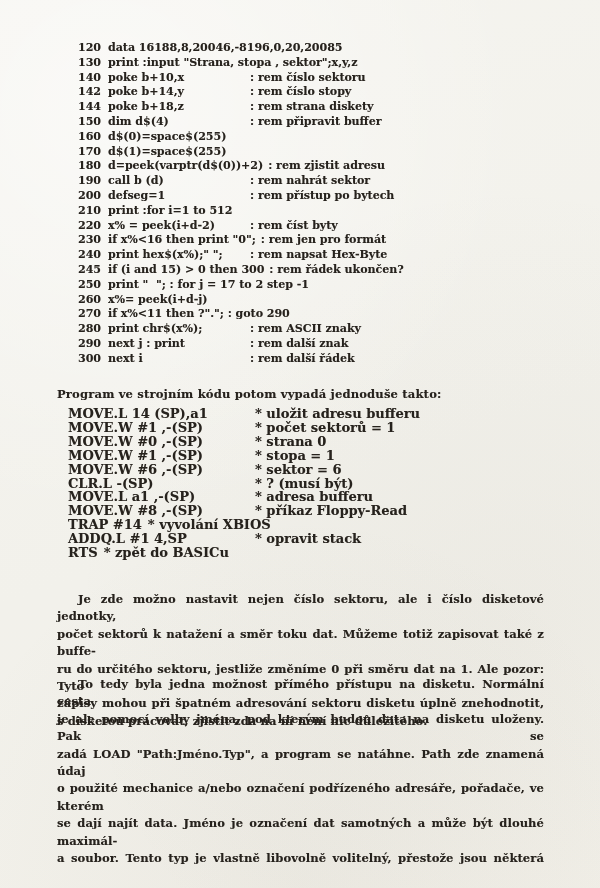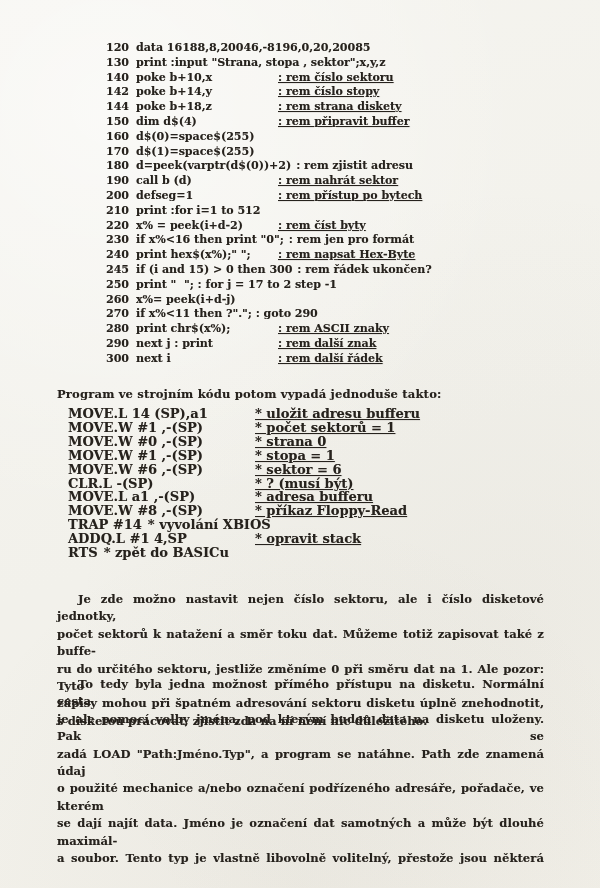--- a/index.html
+++ b/index.html
@@ -8,24 +8,24 @@
     background:
       radial-gradient(circle at 18% 12%, rgba(255,255,255,0.55), rgba(255,255,255,0) 45%),
       radial-gradient(circle at 85% 70%, rgba(120,110,90,0.05), rgba(120,110,90,0) 55%),
       radial-gradient(circle at 50% 100%, rgba(120,110,90,0.06), rgba(120,110,90,0) 40%),
       linear-gradient(160deg,#f5f4ef 0%, #f2f1eb 55%, #f3f1ea 100%);
     font-family:"DejaVu Serif","Liberation Serif",serif;
     font-weight:bold;color:#26221d;
   }
   .ink{text-shadow:0.25px 0.25px 0 rgba(45,38,30,0.35);}
   
-  .basic{position:absolute;top:41px;left:78px;font-size:11px;line-height:14.8px;white-space:pre;margin-left:28px;}
+  .basic{position:absolute;top:41px;left:78px;font-size:11px;line-height:14.8px;white-space:pre;}
   .basic .row{position:relative;}
   .lnum{display:inline-block;width:30px;}
-  .comment.col{position:absolute;left:172px;top:0;text-decoration:underline;}
+  .comment.col{position:absolute;left:172px;top:0;}
   .comment.inline{margin-left:5px;}
   
   .intro{position:absolute;top:374px;left:57px;font-size:11.5px;letter-spacing:0.2px;margin-top:13px;}
   
   .asm{position:absolute;top:407px;left:68px;font-size:13px;line-height:13.9px;white-space:pre;}
   .asm .row{position:relative;}
   .asm .comment.col{position:absolute;left:187px;top:0;}
   .asm .comment.inline{margin-left:6px;}
   
   .para{position:absolute;left:57px;width:487px;font-size:11.5px;line-height:17.4px;letter-spacing:0.1px;}

